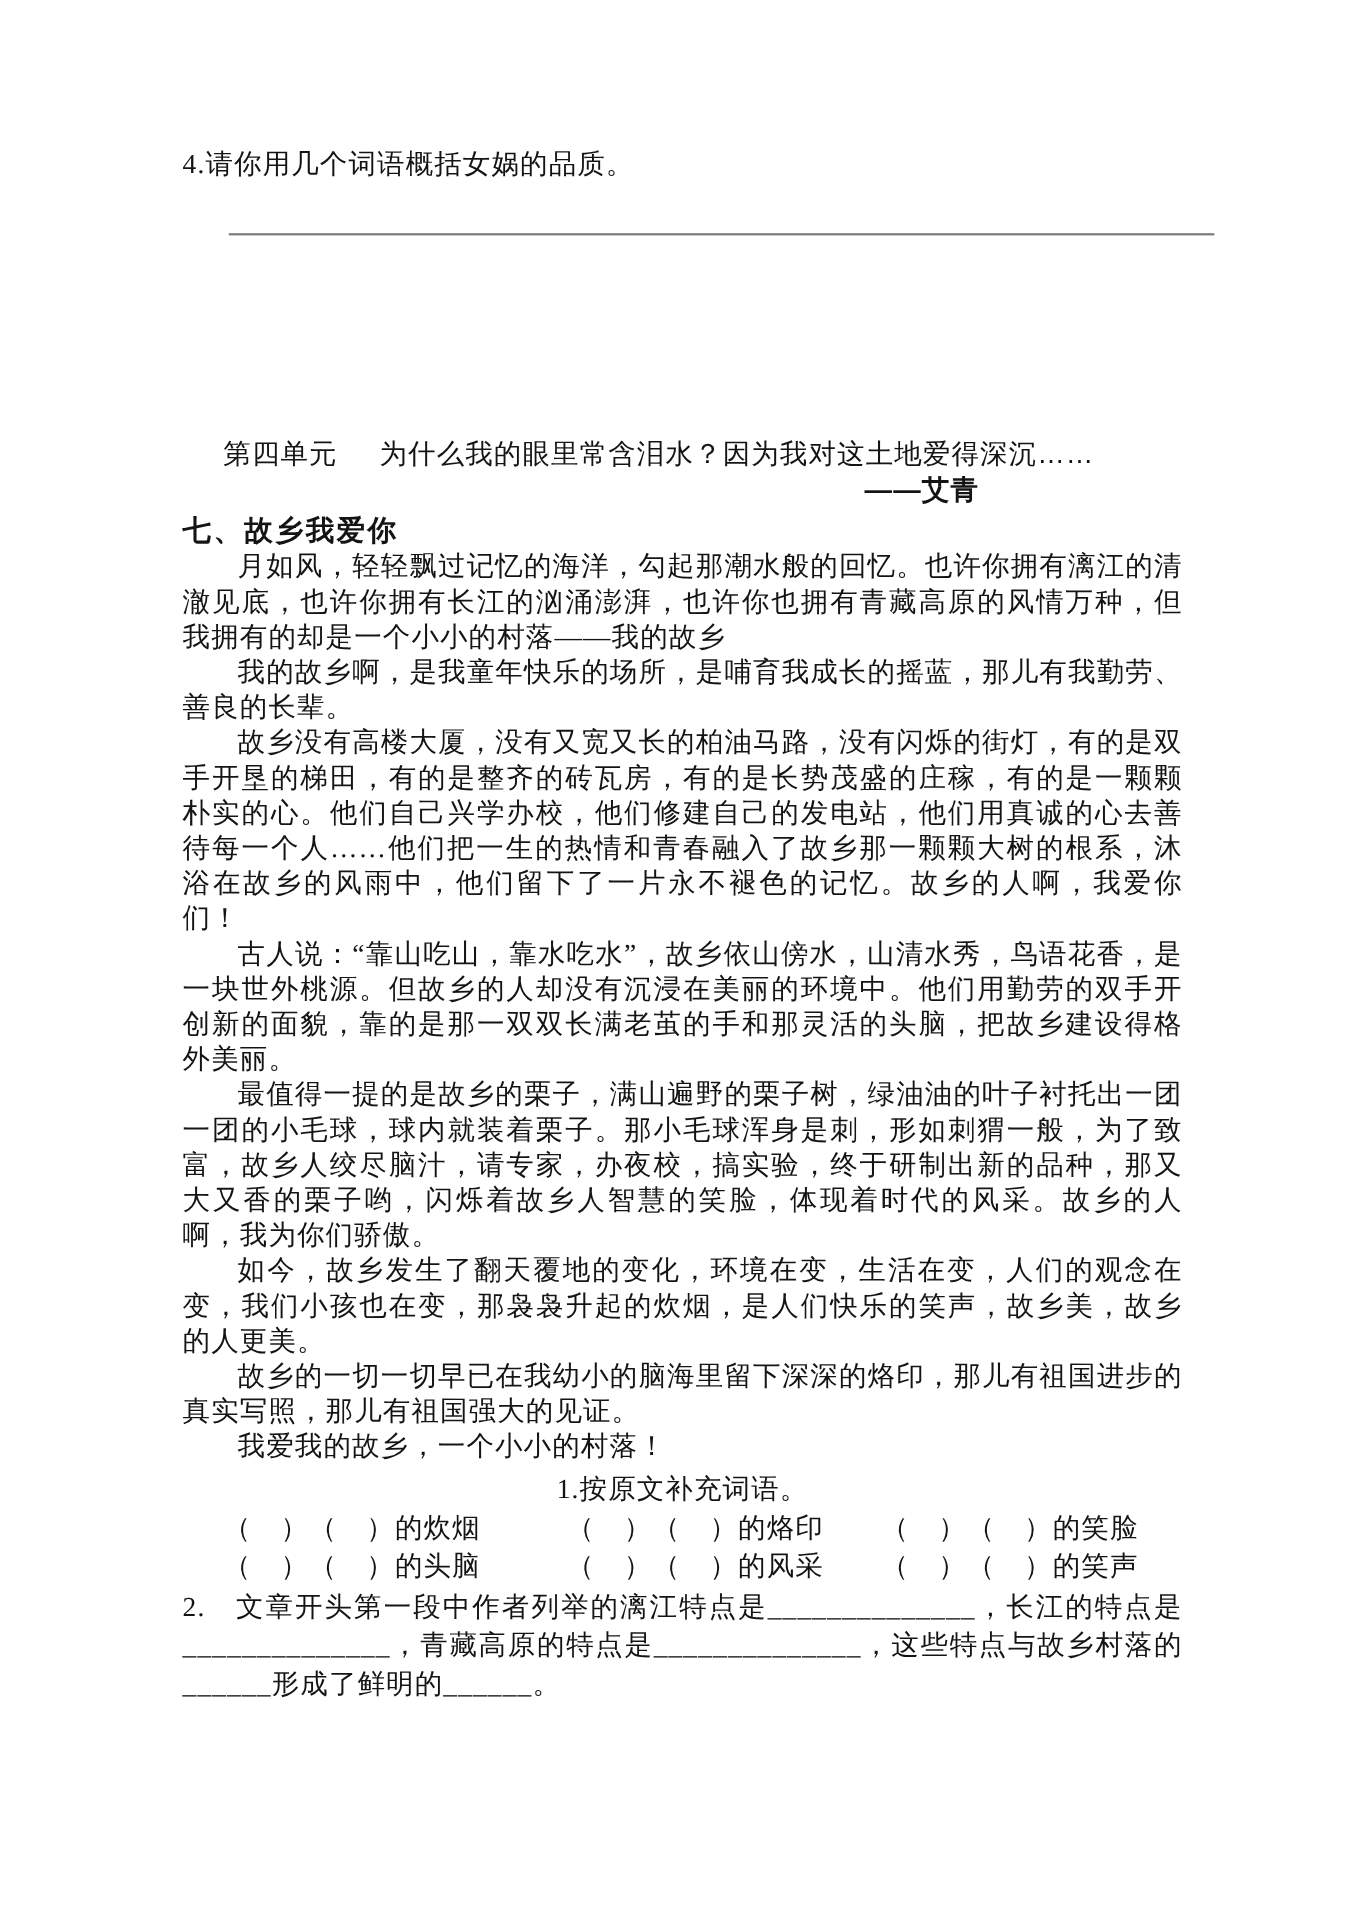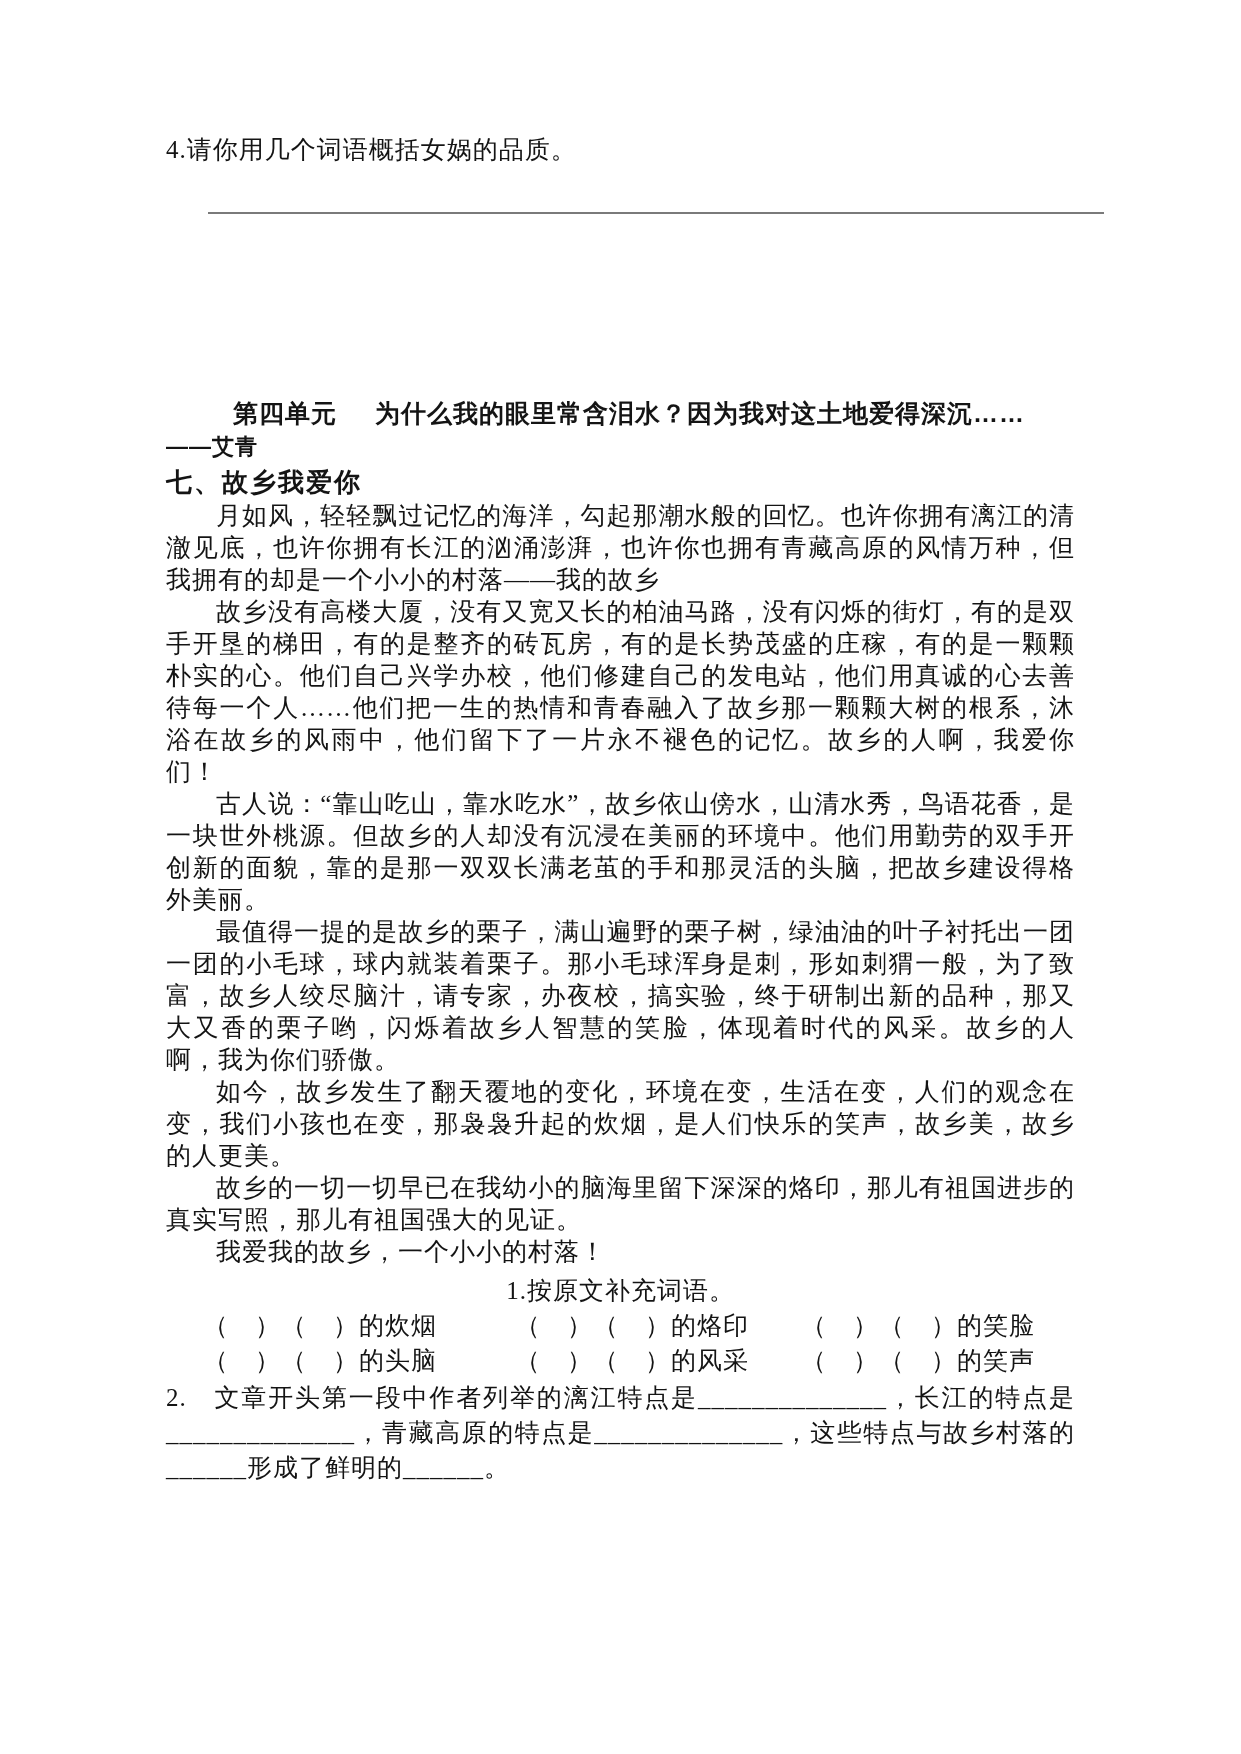--- a/index.html
+++ b/index.html
@@ -20,34 +20,35 @@
     letter-spacing: 1px;
   }
   .answer-line {
     margin: 46px 0 0 42px;
     width: 896px;
     height: 0;
     border-bottom: 2px solid #7a7a7a;
   }
   .unit-header {
     margin-top: 183px;
-    margin-left: 67px;
+    margin-left: 37px;
     font-family: "Liberation Sans", "DejaVu Sans", sans-serif;
-    font-weight: bold;
+    font-weight: normal;
     font-size: 25px;
     line-height: 33px;
     letter-spacing: 1px;
     white-space: nowrap;
   }
   .unit-header .quote-span { margin-left: 30px; }
   .author-line {
     font-family: "Liberation Sans", "DejaVu Sans", sans-serif;
     font-weight: bold;
-    font-size: 22px;
+    font-size: 25px;
     line-height: 33px;
+    text-align: right;
     padding-right: 185px;
     letter-spacing: 1px;
   }
   .essay-title {
     margin-top: 2px;
     text-align: left;
     font-family: "Liberation Sans", "DejaVu Sans", sans-serif;
     font-weight: bold;
     font-size: 26px;
     line-height: 34px;
@@ -97,20 +98,21 @@
     <span>第四单元</span>
     <span class="quote-span">为什么我的眼里常含泪水？因为我对这土地爱得深沉……</span>
   </div>
 
   <div class="author-line">——艾青</div>
 
   <div class="essay-title">七、故乡我爱你</div>
 
   <div class="essay-body">
     <p class="para">月如风，轻轻飘过记忆的海洋，勾起那潮水般的回忆。也许你拥有漓江的清澈见底，也许你拥有长江的汹涌澎湃，也许你也拥有青藏高原的风情万种，但我拥有的却是一个小小的村落——我的故乡</p>
+    <p class="para">我的故乡啊，是我童年快乐的场所，是哺育我成长的摇蓝，那儿有我勤劳、善良的长辈。</p>
     <p class="para">故乡没有高楼大厦，没有又宽又长的柏油马路，没有闪烁的街灯，有的是双手开垦的梯田，有的是整齐的砖瓦房，有的是长势茂盛的庄稼，有的是一颗颗朴实的心。他们自己兴学办校，他们修建自己的发电站，他们用真诚的心去善待每一个人……他们把一生的热情和青春融入了故乡那一颗颗大树的根系，沐浴在故乡的风雨中，他们留下了一片永不褪色的记忆。故乡的人啊，我爱你们！</p>
     <p class="para">古人说：“靠山吃山，靠水吃水”，故乡依山傍水，山清水秀，鸟语花香，是一块世外桃源。但故乡的人却没有沉浸在美丽的环境中。他们用勤劳的双手开创新的面貌，靠的是那一双双长满老茧的手和那灵活的头脑，把故乡建设得格外美丽。</p>
     <p class="para">最值得一提的是故乡的栗子，满山遍野的栗子树，绿油油的叶子衬托出一团一团的小毛球，球内就装着栗子。那小毛球浑身是刺，形如刺猬一般，为了致富，故乡人绞尽脑汁，请专家，办夜校，搞实验，终于研制出新的品种，那又大又香的栗子哟，闪烁着故乡人智慧的笑脸，体现着时代的风采。故乡的人啊，我为你们骄傲。</p>
     <p class="para">如今，故乡发生了翻天覆地的变化，环境在变，生活在变，人们的观念在变，我们小孩也在变，那袅袅升起的炊烟，是人们快乐的笑声，故乡美，故乡的人更美。</p>
     <p class="para">故乡的一切一切早已在我幼小的脑海里留下深深的烙印，那儿有祖国进步的真实写照，那儿有祖国强大的见证。</p>
     <p class="para">我爱我的故乡，一个小小的村落！</p>
   </div>
 
   <div class="q-label">1.按原文补充词语。</div>
 

